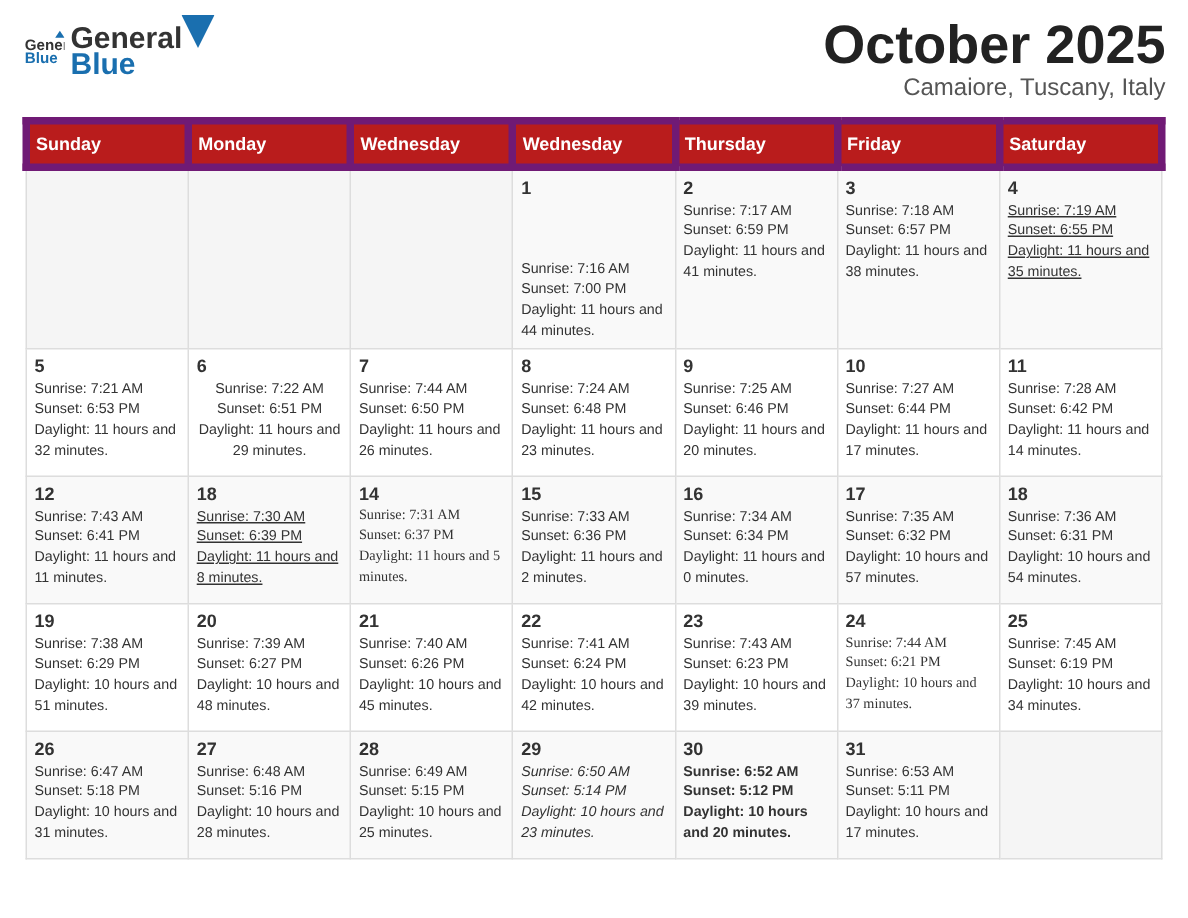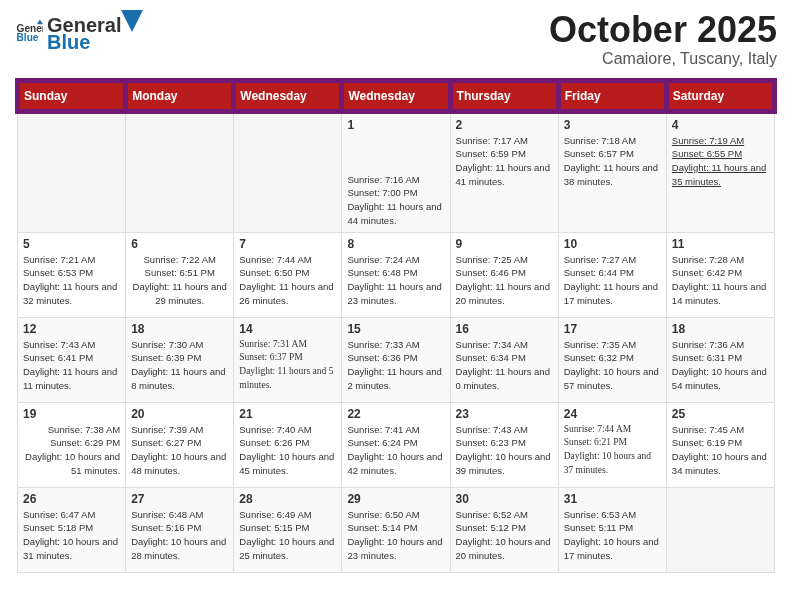--- a/index.html
+++ b/index.html
@@ -193,21 +193,21 @@
       </tr>
       <tr>
         <td>
           <span class="day-num">12</span>
           <div class="day-info" style="white-space: pre-line;">Sunrise: 7:43 AM
 Sunset: 6:41 PM
 Daylight: 11 hours and 11 minutes.</div>
         </td>
         <td>
           <span class="day-num">18</span>
-          <div class="day-info" style="white-space: pre-line;">Sunrise: 7:30 AM
+          <div class="day-info" style="white-space: pre-line; text-decoration: underline;">Sunrise: 7:30 AM
 Sunset: 6:39 PM
 Daylight: 11 hours and 8 minutes.</div>
         </td>
         <td>
           <span class="day-num">14</span>
           <div class="day-info" style="white-space: pre-line; font-family: Liberation Serif, serif;">Sunrise: 7:31 AM
 Sunset: 6:37 PM
 Daylight: 11 hours and 5 minutes.</div>
         </td>
         <td>
@@ -231,21 +231,21 @@
         <td>
           <span class="day-num">18</span>
           <div class="day-info" style="white-space: pre-line;">Sunrise: 7:36 AM
 Sunset: 6:31 PM
 Daylight: 10 hours and 54 minutes.</div>
         </td>
       </tr>
       <tr>
         <td>
           <span class="day-num">19</span>
-          <div class="day-info" style="white-space: pre-line; text-align: right;">Sunrise: 7:38 AM
+          <div class="day-info" style="white-space: pre-line;">Sunrise: 7:38 AM
 Sunset: 6:29 PM
 Daylight: 10 hours and 51 minutes.</div>
         </td>
         <td>
           <span class="day-num">20</span>
           <div class="day-info" style="white-space: pre-line;">Sunrise: 7:39 AM
 Sunset: 6:27 PM
 Daylight: 10 hours and 48 minutes.</div>
         </td>
         <td>
@@ -293,27 +293,27 @@
 Daylight: 10 hours and 28 minutes.</div>
         </td>
         <td>
           <span class="day-num">28</span>
           <div class="day-info" style="white-space: pre-line;">Sunrise: 6:49 AM
 Sunset: 5:15 PM
 Daylight: 10 hours and 25 minutes.</div>
         </td>
         <td>
           <span class="day-num">29</span>
-          <div class="day-info" style="white-space: pre-line;">Sunrise: 6:50 AM
+          <div class="day-info" style="white-space: pre-line; font-style: italic;">Sunrise: 6:50 AM
 Sunset: 5:14 PM
 Daylight: 10 hours and 23 minutes.</div>
         </td>
         <td>
           <span class="day-num">30</span>
-          <div class="day-info" style="white-space: pre-line;">Sunrise: 6:52 AM
+          <div class="day-info" style="white-space: pre-line; font-weight: bold;">Sunrise: 6:52 AM
 Sunset: 5:12 PM
 Daylight: 10 hours and 20 minutes.</div>
         </td>
         <td>
           <span class="day-num">31</span>
           <div class="day-info" style="white-space: pre-line;">Sunrise: 6:53 AM
 Sunset: 5:11 PM
 Daylight: 10 hours and 17 minutes.</div>
         </td>
         <td class="empty-cell"></td>

